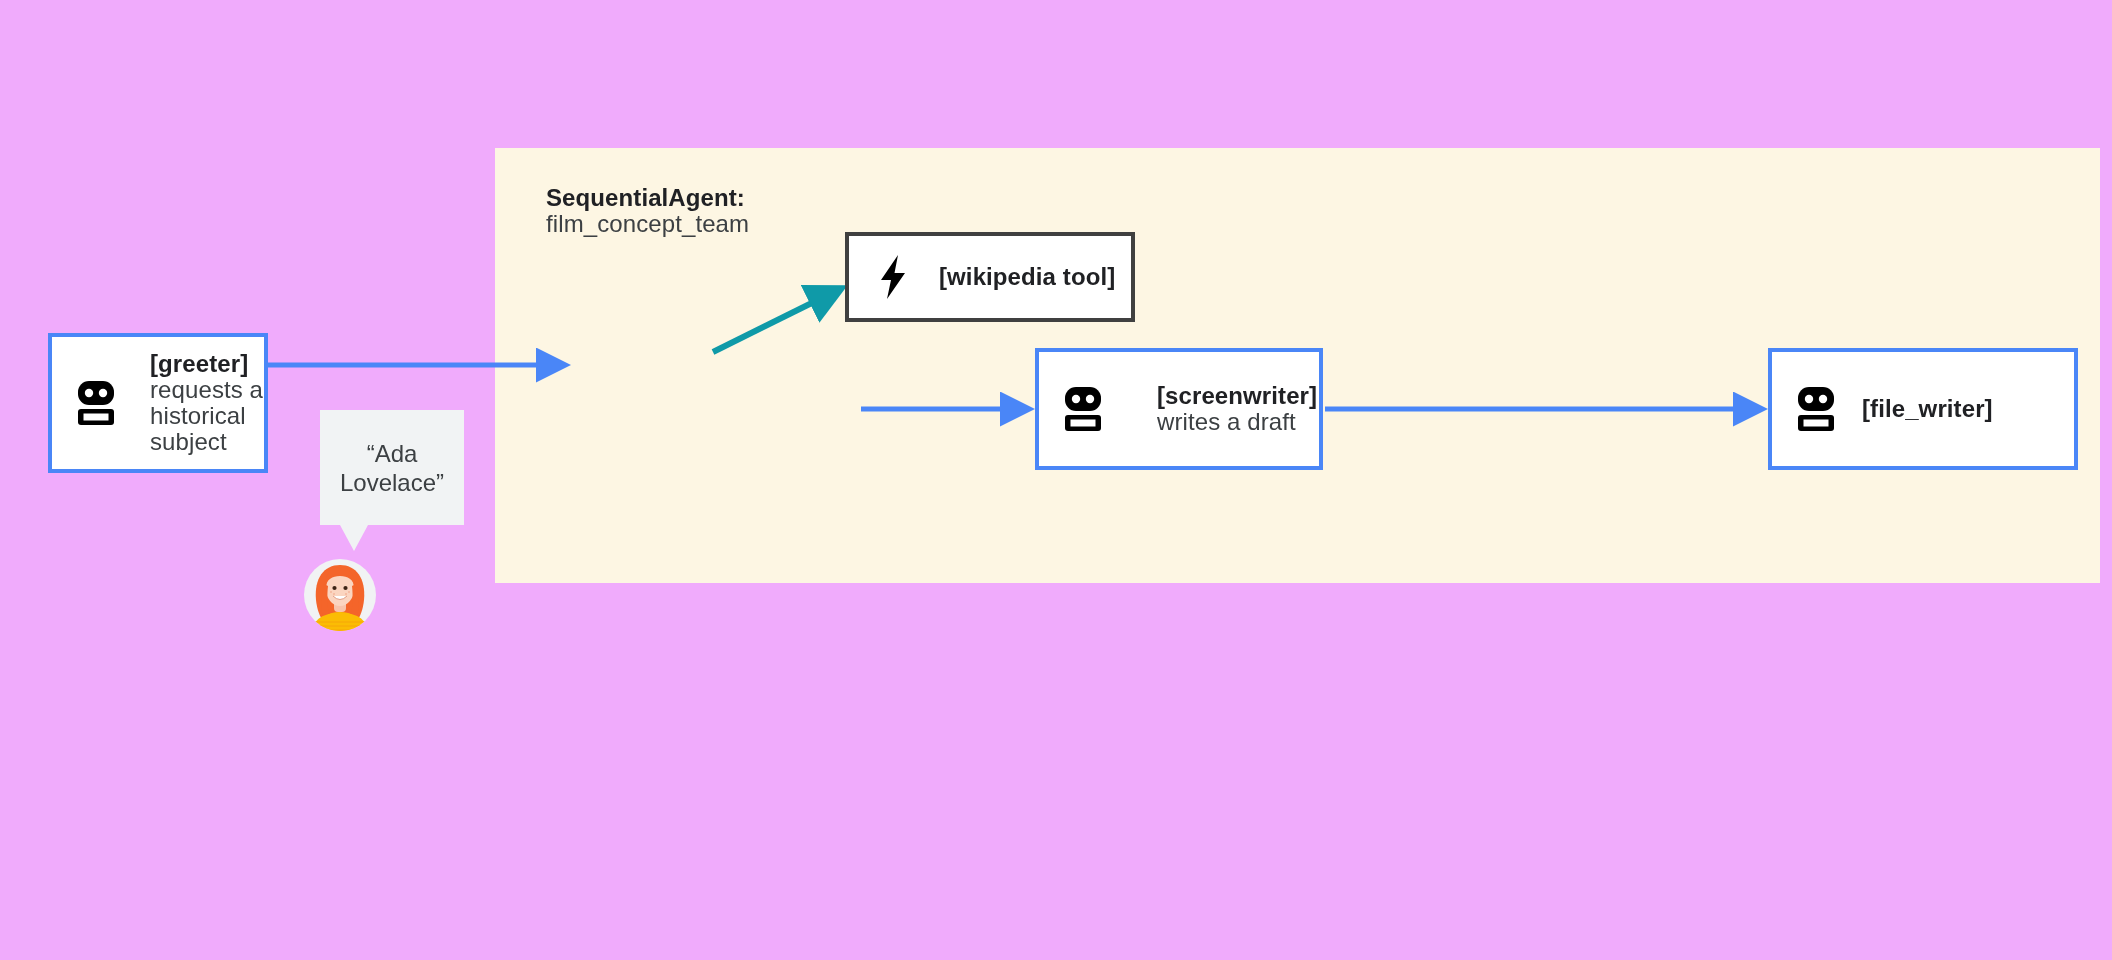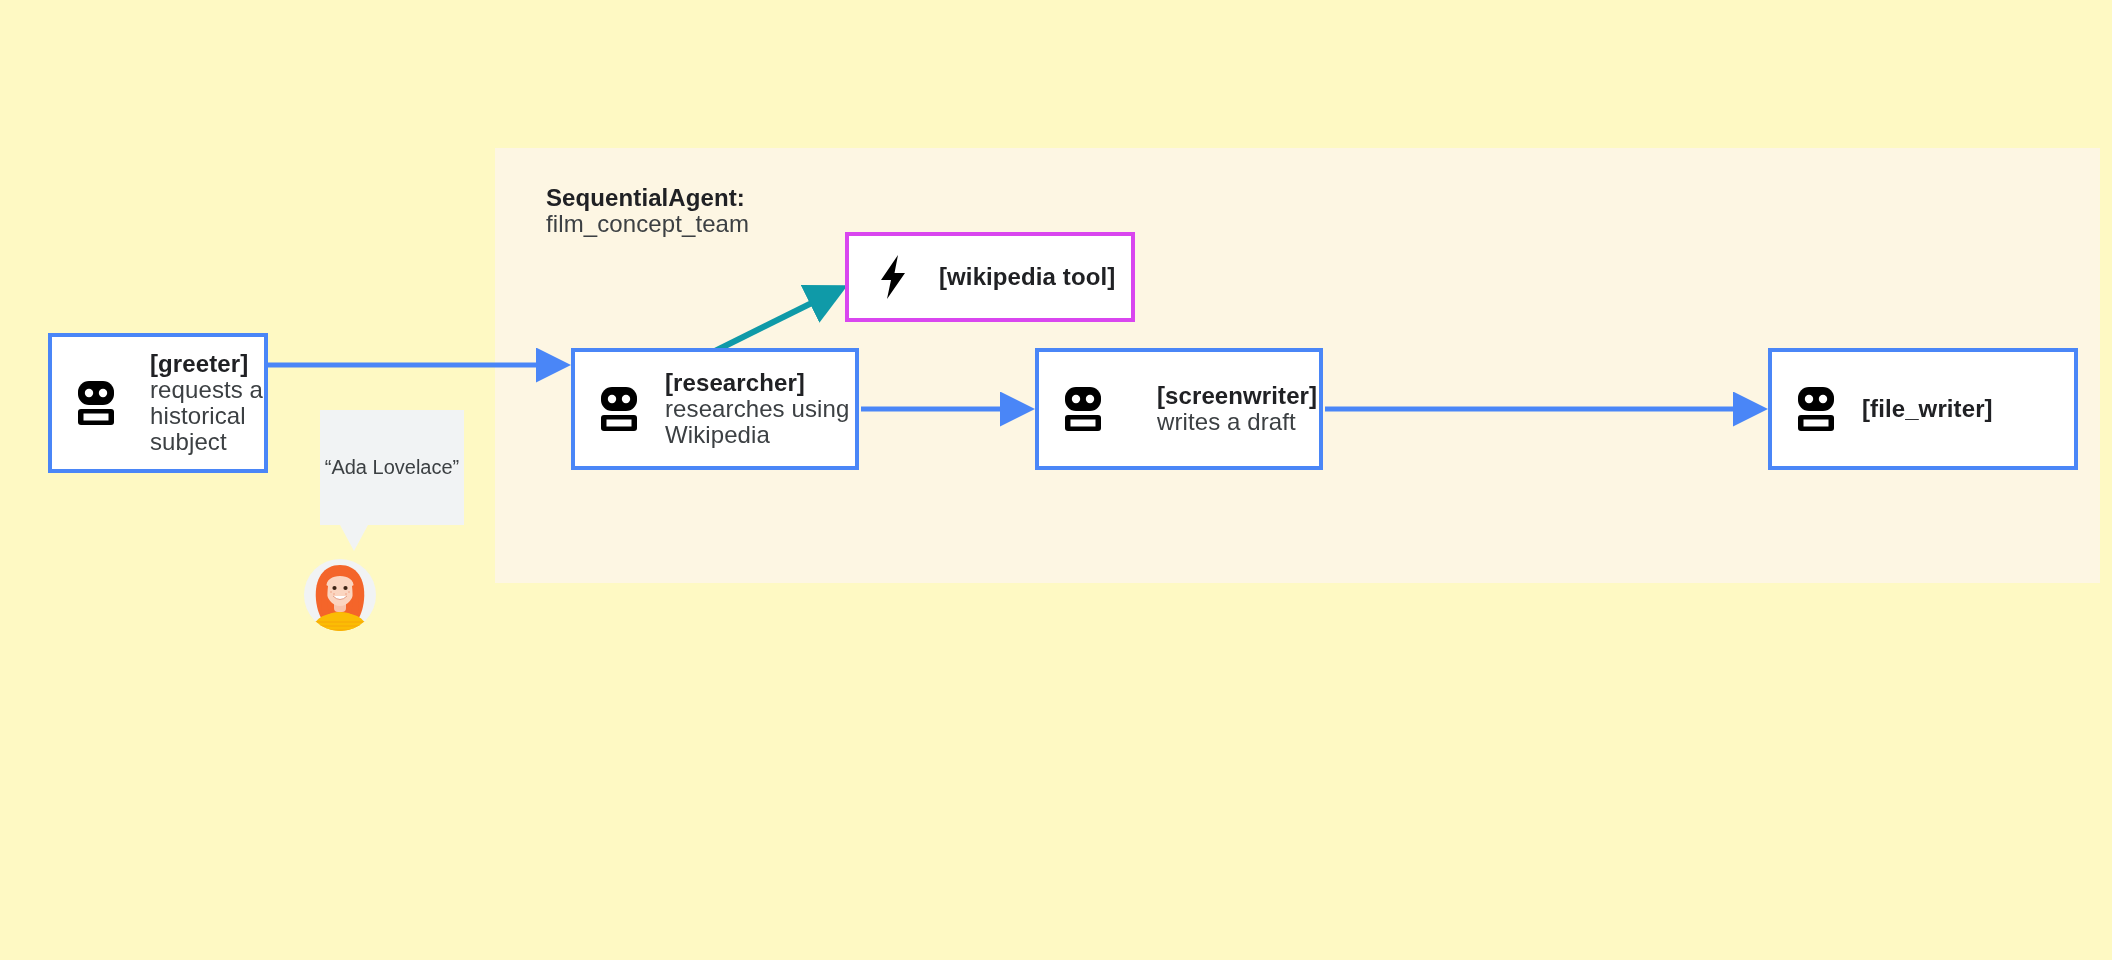--- a/index.html
+++ b/index.html
@@ -10,21 +10,21 @@
   body {
     font-family: "Liberation Sans", sans-serif;
     width: 2112px;
     height: 960px;
     overflow: hidden;
   }
   #canvas {
     position: relative;
     width: 2112px;
     height: 960px;
-    background: #fef9c3;
+    background: #f0abfc;
   }
   
   .group-panel {
     position: absolute;
     left: 495px;
     top: 148px;
     width: 1605px;
     height: 435px;
     background: #fdf6e3;
   }
@@ -51,21 +51,21 @@
   
   .node {
     position: absolute;
     background: #ffffff;
     box-sizing: border-box;
     display: flex;
     align-items: center;
     padding-left: 18px;
   }
   .node.blue { border: 4px solid #4a86f7; }
-  .node.teal { border: 4px solid #d946ef; }
+  .node.teal { border: 4px solid #404040; }
 
   .node-icon {
     flex: 0 0 auto;
     width: 52px;
     height: 52px;
     margin-right: 20px;
     display: block;
   }
   .node-text {
     font-size: 24px;
@@ -111,21 +111,21 @@
     top: 410px;
     width: 144px;
     height: 115px;
     background: #f1f3f4;
     display: flex;
     align-items: center;
     justify-content: center;
     text-align: center;
   }
   .speech-bubble .bubble-text {
-    font-size: 20px;
+    font-size: 24px;
     line-height: 29px;
     color: #3c4043;
   }
   .speech-tail {
     position: absolute;
     left: 340px;
     top: 525px;
     width: 0;
     height: 0;
     border-left: 14px solid transparent;
@@ -191,33 +191,20 @@
       <circle cx="33" cy="16" r="4.2" fill="#ffffff"></circle>
       <rect x="8" y="32" width="36" height="16" rx="3" ry="3" fill="#000000"></rect>
       <rect x="13.5" y="36.5" width="25" height="7" fill="#ffffff"></rect>
     </svg>
     <div class="node-text">
       <span class="n-name">[greeter]</span>
       <span class="n-desc">requests a historical subject</span>
     </div>
   </div>
 
-  <div class="node blue" id="node-researcher">
-    <svg class="node-icon" viewBox="0 0 52 52">
-      <rect x="8" y="4" width="36" height="24" rx="11" ry="11" fill="#000000"></rect>
-      <circle cx="19" cy="16" r="4.2" fill="#ffffff"></circle>
-      <circle cx="33" cy="16" r="4.2" fill="#ffffff"></circle>
-      <rect x="8" y="32" width="36" height="16" rx="3" ry="3" fill="#000000"></rect>
-      <rect x="13.5" y="36.5" width="25" height="7" fill="#ffffff"></rect>
-    </svg>
-    <div class="node-text">
-      <span class="n-name">[researcher]</span>
-      <span class="n-desc">researches using Wikipedia</span>
-    </div>
-  </div>
 
   <div class="node teal" id="node-wikipedia">
     <svg class="node-icon" viewBox="0 0 52 52">
       <path d="M31 4 L14 29 L24 29 L20 48 L38 22 L27.5 22 Z" fill="#000000"></path>
     </svg>
     <div class="node-text single">
       <span>[wikipedia tool]</span>
     </div>
   </div>
 

